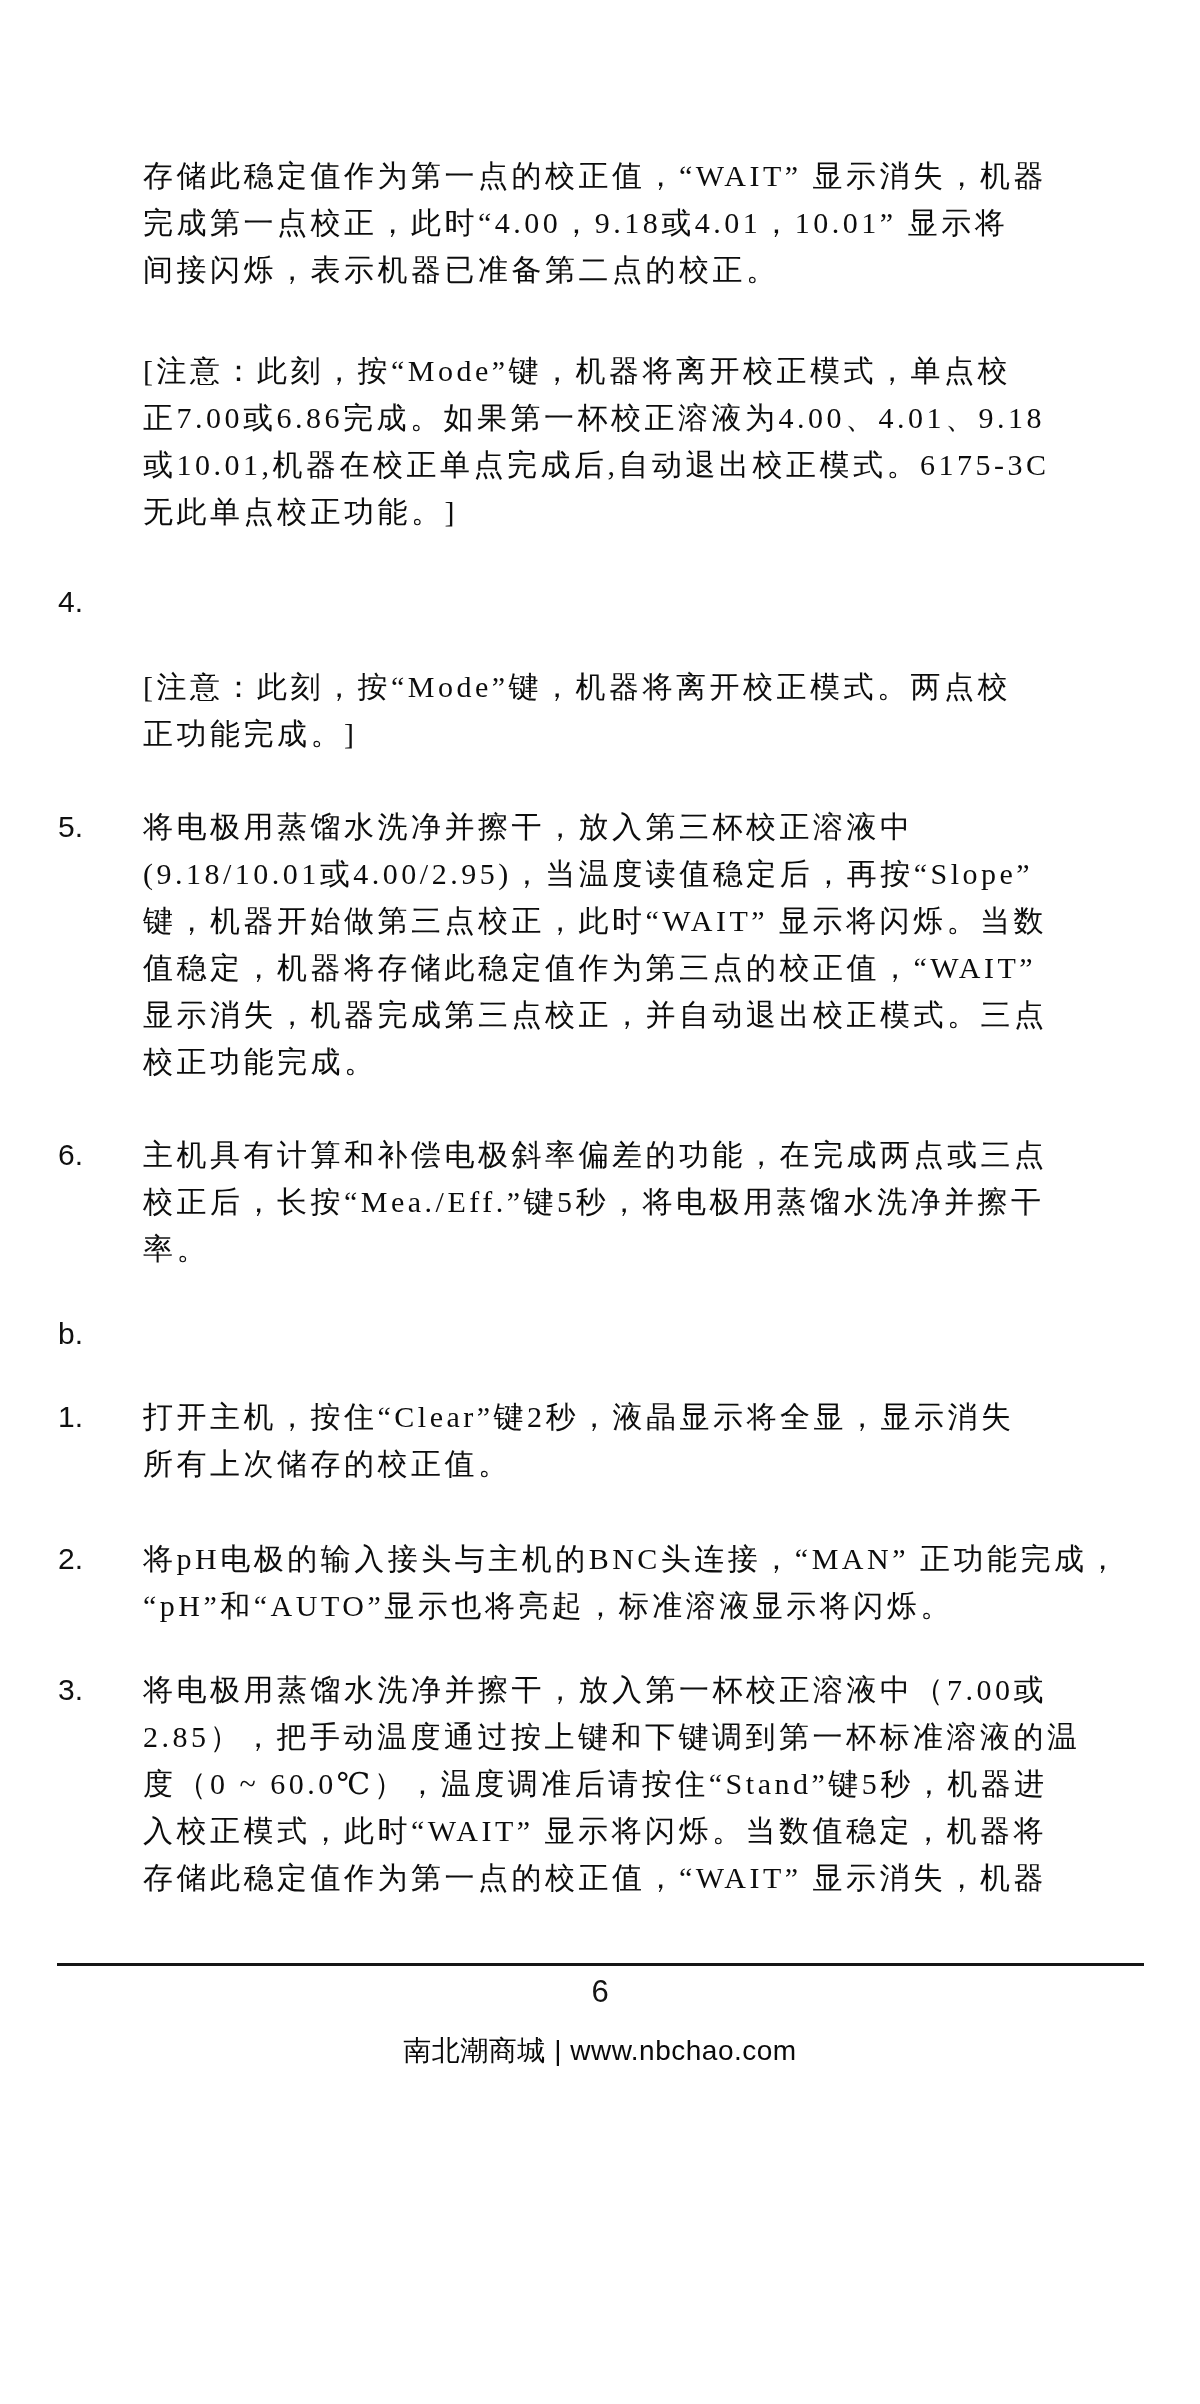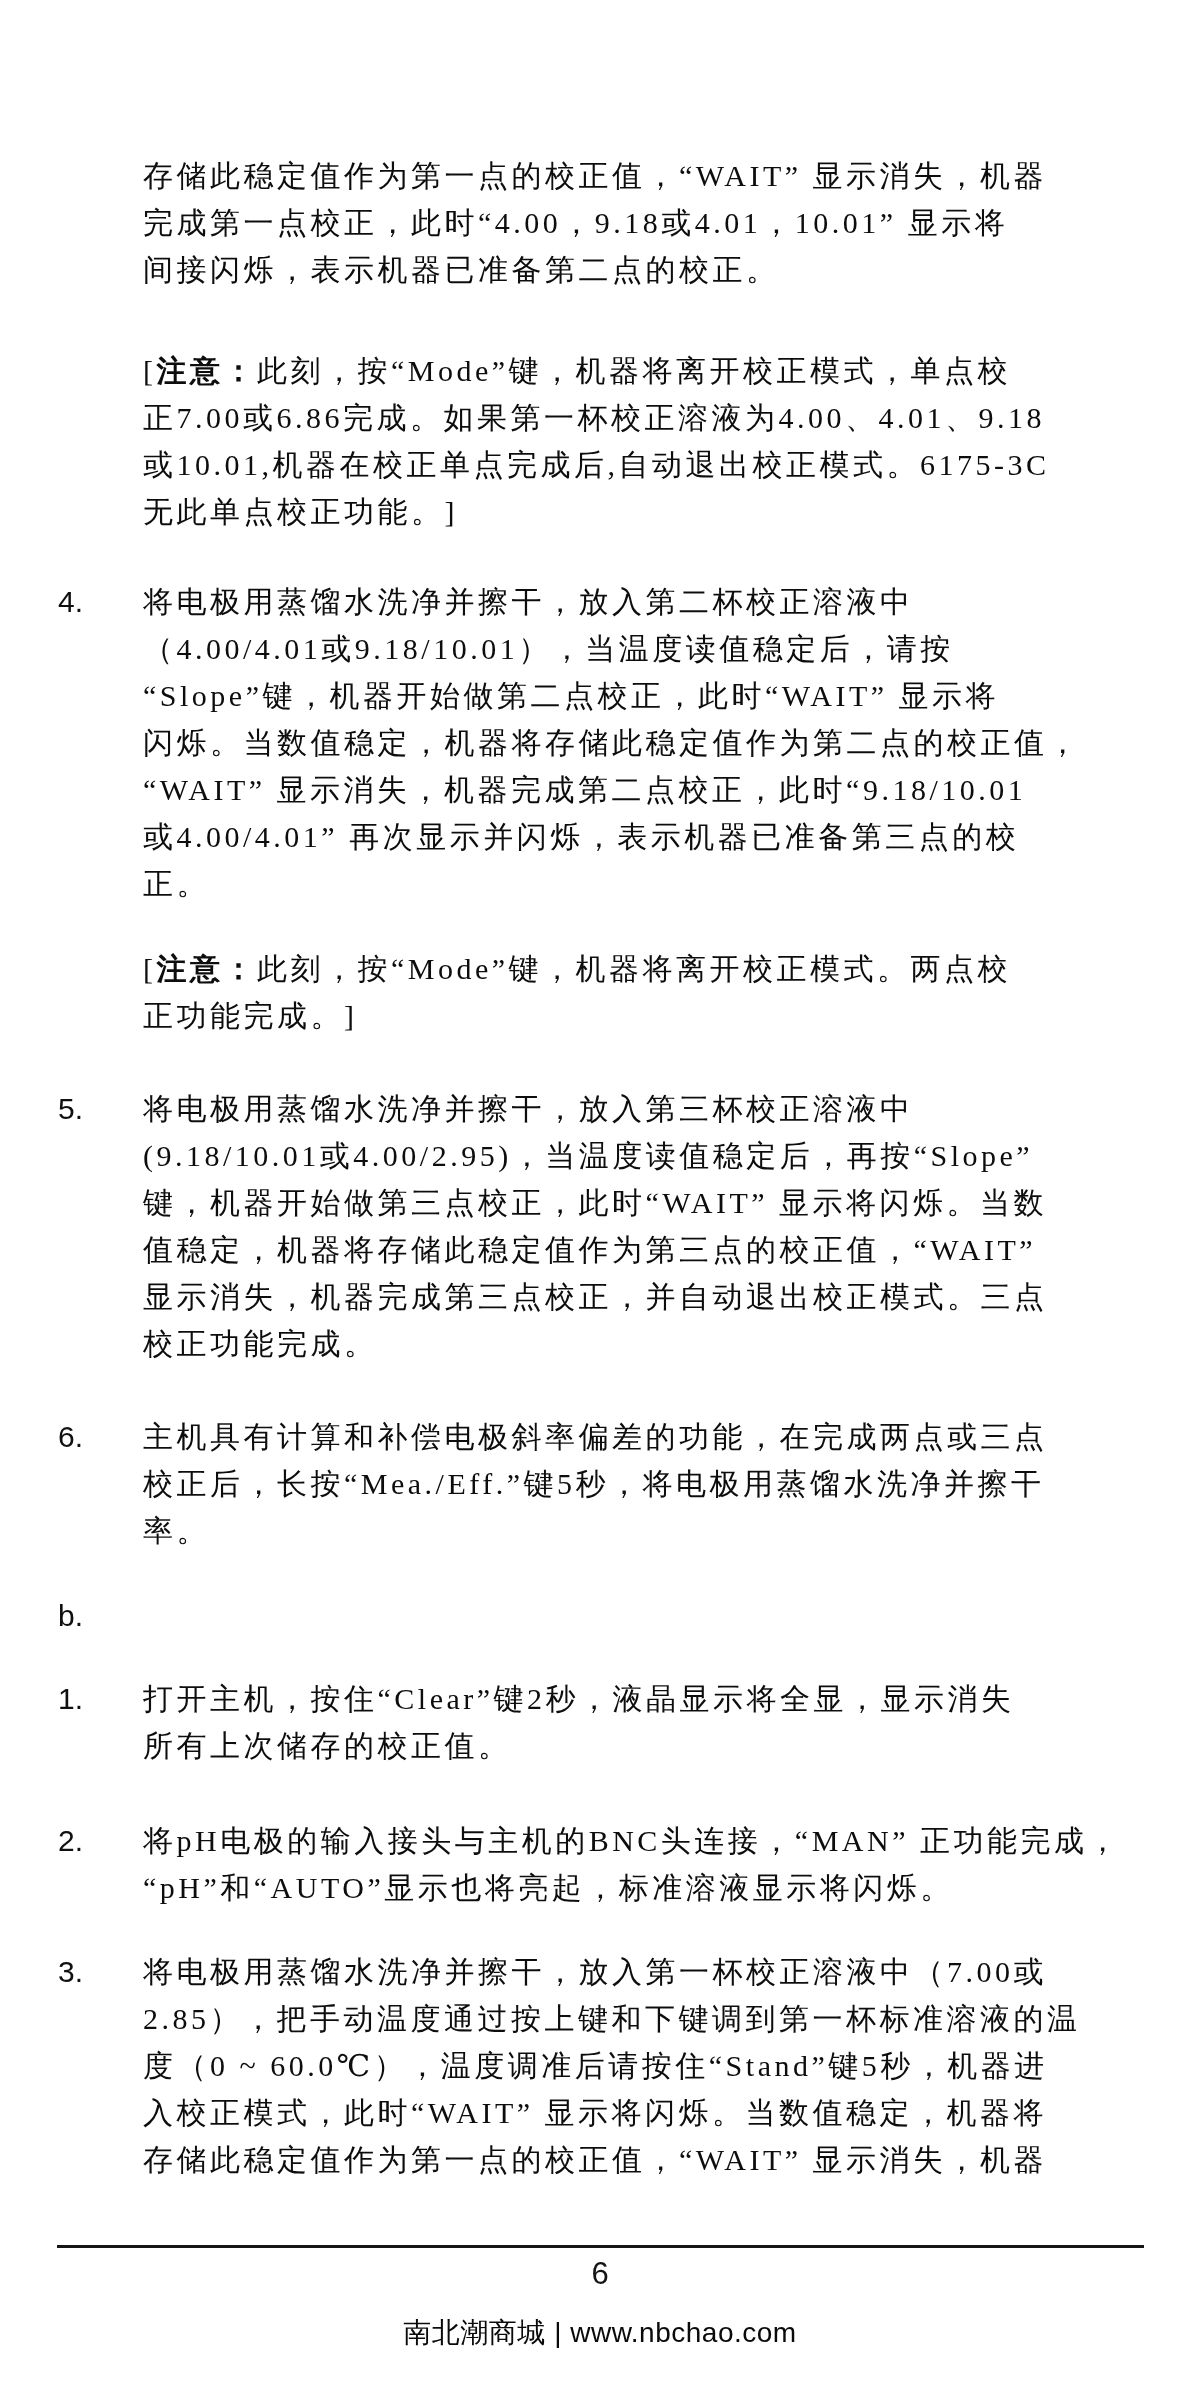--- a/index.html
+++ b/index.html
@@ -28,21 +28,21 @@
   .indent { margin-left: 85px; }
   .item { display: flex; align-items: flex-start; }
   .num {
     flex: 0 0 85px;
     font-family: "Liberation Sans", "DejaVu Sans", sans-serif;
     font-size: 30px;
     line-height: 47px;
     letter-spacing: 0;
     color: #101010;
   }
-  .note-label { font-weight: bold; }
+  .note-label { font-weight: normal; }
   .heading-title { font-weight: bold; }
 
   
   .mb54 { margin-bottom: 54px; }
   .mb48 { margin-bottom: 48px; }
   .mb46 { margin-bottom: 46px; }
   .mb43 { margin-bottom: 43px; }
   .mb38 { margin-bottom: 38px; }
   .mb37 { margin-bottom: 37px; }
   .mb36 { margin-bottom: 36px; }
@@ -82,27 +82,20 @@
 完成第一点校正，此时“4.00，9.18或4.01，10.01” 显示将
 间接闪烁，表示机器已准备第二点的校正。</p>
 
     <p class="para indent mb43"><span>[</span><span class="note-label">注意：</span><span>此刻，按“Mode”键，机器将离开校正模式，单点校
 正7.00或6.86完成。如果第一杯校正溶液为4.00、4.01、9.18
 或10.01,机器在校正单点完成后,自动退出校正模式。6175-3C
 无此单点校正功能。]</span></p>
 
     <div class="item mb38">
       <span class="num">4.</span>
-      <p class="itext">将电极用蒸馏水洗净并擦干，放入第二杯校正溶液中
-（4.00/4.01或9.18/10.01），当温度读值稳定后，请按
-“Slope”键，机器开始做第二点校正，此时“WAIT” 显示将
-闪烁。当数值稳定，机器将存储此稳定值作为第二点的校正值，
-“WAIT” 显示消失，机器完成第二点校正，此时“9.18/10.01
-或4.00/4.01” 再次显示并闪烁，表示机器已准备第三点的校
-正。</p>
     </div>
 
     <p class="para indent mb46"><span>[</span><span class="note-label">注意：</span><span>此刻，按“Mode”键，机器将离开校正模式。两点校
 正功能完成。]</span></p>
 
     <div class="item mb46">
       <span class="num">5.</span>
       <p class="itext">将电极用蒸馏水洗净并擦干，放入第三杯校正溶液中
 (9.18/10.01或4.00/2.95)，当温度读值稳定后，再按“Slope”
 键，机器开始做第三点校正，此时“WAIT” 显示将闪烁。当数

